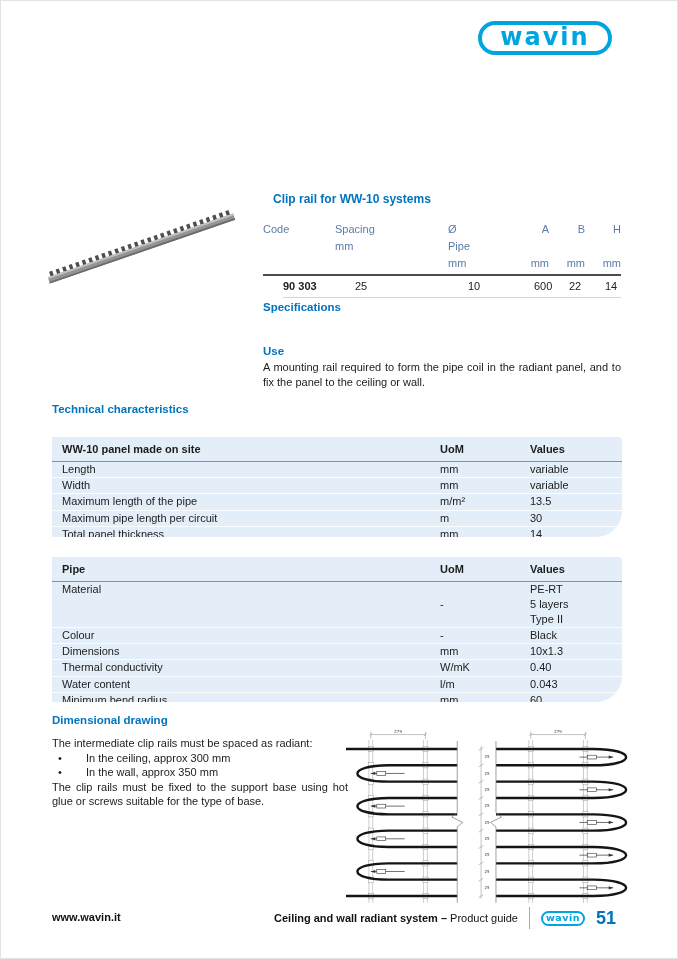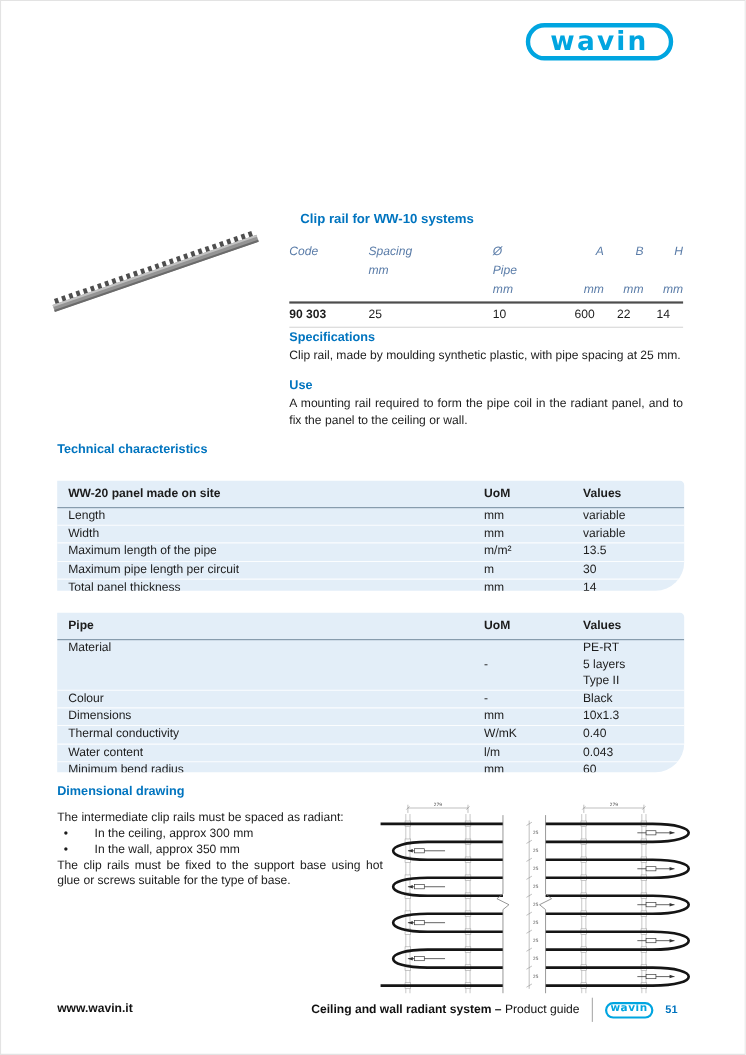--- a/index.html
+++ b/index.html
@@ -13,27 +13,27 @@
         border-radius:19px;display:flex;align-items:center;justify-content:center;background:#fff;}
   .logo span{color:#00a5e0;font-weight:bold;font-size:24px;letter-spacing:2px;line-height:1;
              font-family:"DejaVu Sans",sans-serif;transform:translateY(-1px);}
 
   .photo{position:absolute;left:42px;top:196px;width:196px;height:96px;}
 
   
   .p-title{left:273px;top:192px;font-size:12px;}
   .ptable{position:absolute;left:263px;top:221px;width:358px;font-size:11px;}
   .ptable .hdr{display:grid;grid-template-columns:72px 113px 66px 35px 36px 36px;color:#5a7ca8;}
-  .ptable .hdr .col{display:flex;flex-direction:column;font-style:italic;}
+  .ptable .hdr .col{display:flex;flex-direction:column;}
   .ptable .hdr .ln{height:17px;line-height:17px;}
   .ptable .hdr .r{text-align:right;}
   .ptable .rule{border-top:2px solid #4d4d4d;margin-top:2px;}
   .ptable .drow{display:grid;grid-template-columns:72px 113px 66px 35px 36px 36px;height:21px;
-                line-height:21px;border-bottom:1px solid #d6d6d6;}
-  .ptable .drow .r{text-align:center;}
+                line-height:21px;border-bottom:1px solid #d6d6d6;margin-left:20px;}
+  .ptable .drow .r{text-align:left;}
   .bold{font-weight:bold;}
 
   .spec-h{left:263px;top:301px;}
   .spec-t{left:263px;top:316px;width:358px;}
   .use-h{left:263px;top:345px;}
   .use-t{left:263px;top:360px;width:358px;text-align:justify;}
 
   .tech-h{left:52px;top:403px;}
 
   
@@ -66,21 +66,21 @@
 
   
   .f-web{position:absolute;left:52px;top:911px;font-size:11px;font-weight:bold;color:#111;}
   .f-right{position:absolute;right:62px;top:905px;height:26px;display:flex;align-items:center;gap:11px;}
   .f-title{font-size:11px;color:#111;}
   .f-div{width:1px;height:22px;background:#aaa;}
   .logo-sm{width:40px;height:11px;border:2px solid #00a5e0;border-radius:8px;display:flex;
            align-items:center;justify-content:center;}
   .logo-sm span{color:#00a5e0;font-weight:bold;font-size:9.5px;letter-spacing:.5px;line-height:1;
                 font-family:"DejaVu Sans",sans-serif;transform:translateY(-0.5px);}
-  .f-page{color:#0074bf;font-weight:bold;font-size:10px;}
+  .f-page{color:#0074bf;font-weight:bold;font-size:18px;}
 </style>
 </head>
 <body>
 
 <div id="page">
 
   <div class="logo">
     <span>wavin</span>
   </div>
 
@@ -133,30 +133,29 @@
       <span class="bold">90 303</span>
       <span>25</span>
       <span>10</span>
       <span class="r">600</span>
       <span class="r">22</span>
       <span class="r">14</span>
     </div>
   </div>
 
   <div class="h-blue spec-h">Specifications</div>
-  <div class="body-txt spec-t">Clip rail, made by moulding synthetic plastic, with pipe spacing at 25 mm.</div>
 
   <div class="h-blue use-h">Use</div>
   <div class="body-txt use-t">A mounting rail required to form the pipe coil in the radiant panel, and to fix the panel to the ceiling or wall.</div>
 
   <div class="h-blue tech-h">Technical characteristics</div>
 
   <div class="ttable t1">
     <div class="trow thead">
-      <span class="c1">WW-20 panel made on site</span>
+      <span class="c1">WW-10 panel made on site</span>
       <span>UoM</span>
       <span>Values</span>
     </div>
     <div class="trow tbody-row first">
         <span class="c1">Length</span>
         <span>mm</span>
         <span>variable</span>
       </div>
     <div class="trow tbody-row">
         <span class="c1">Width</span>

